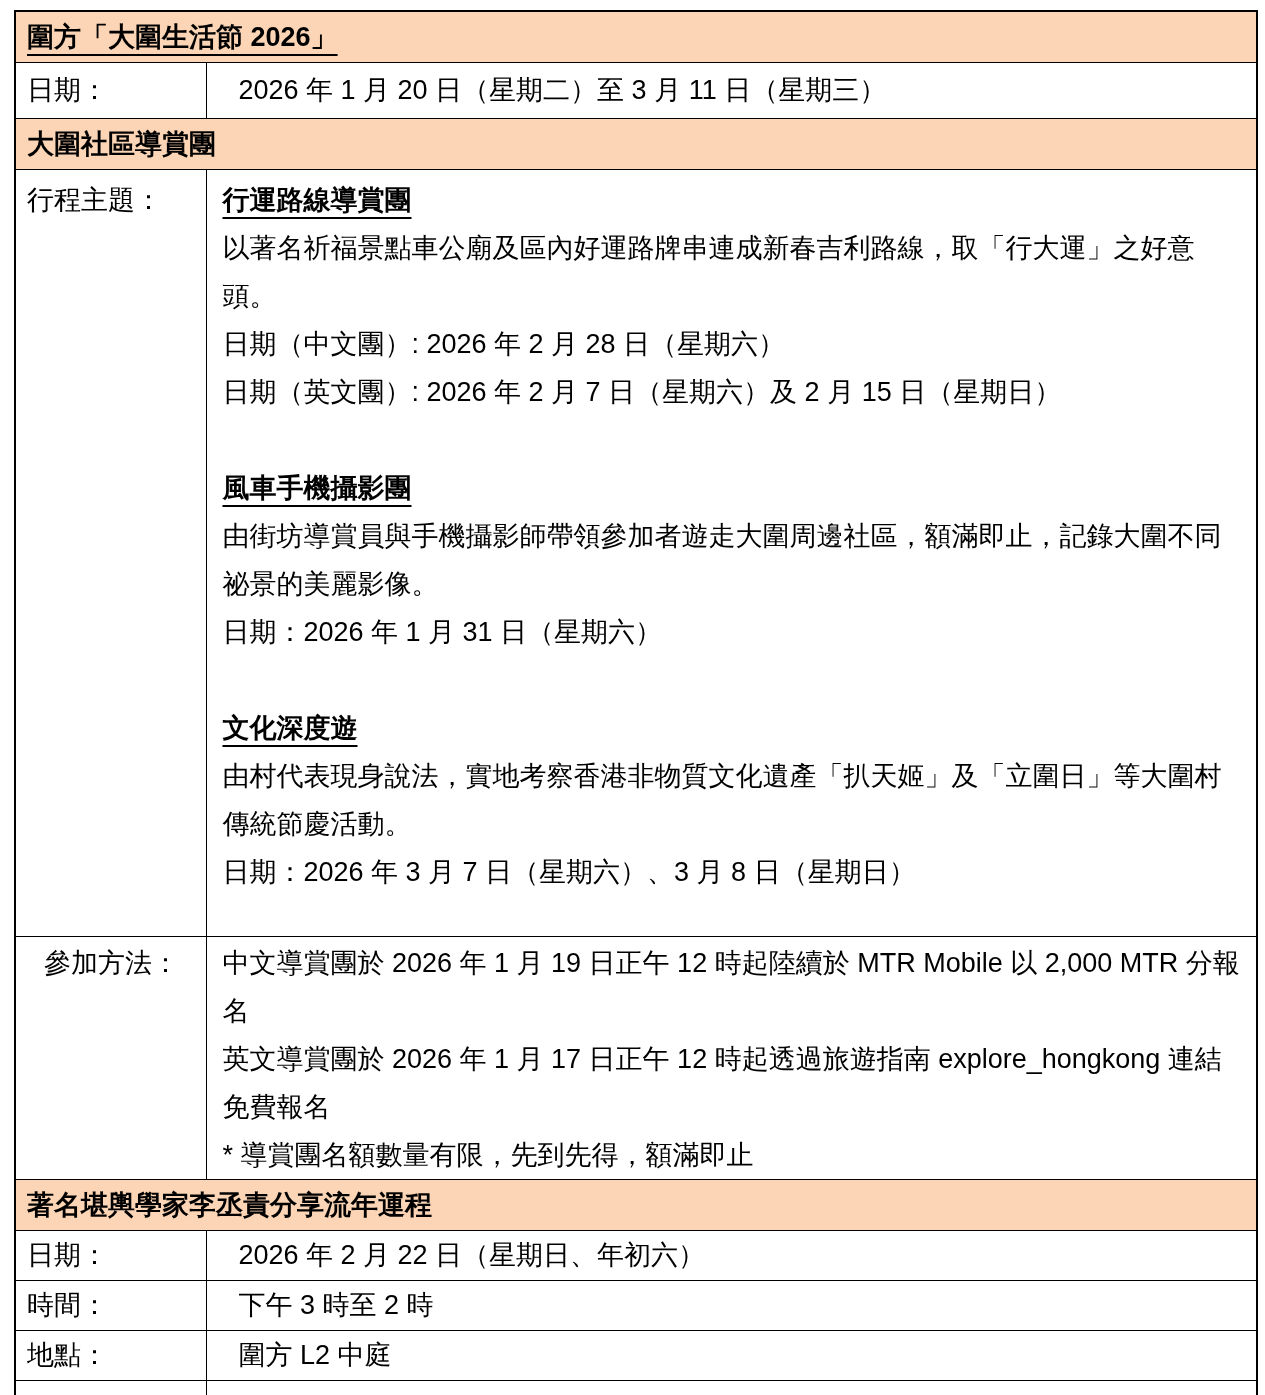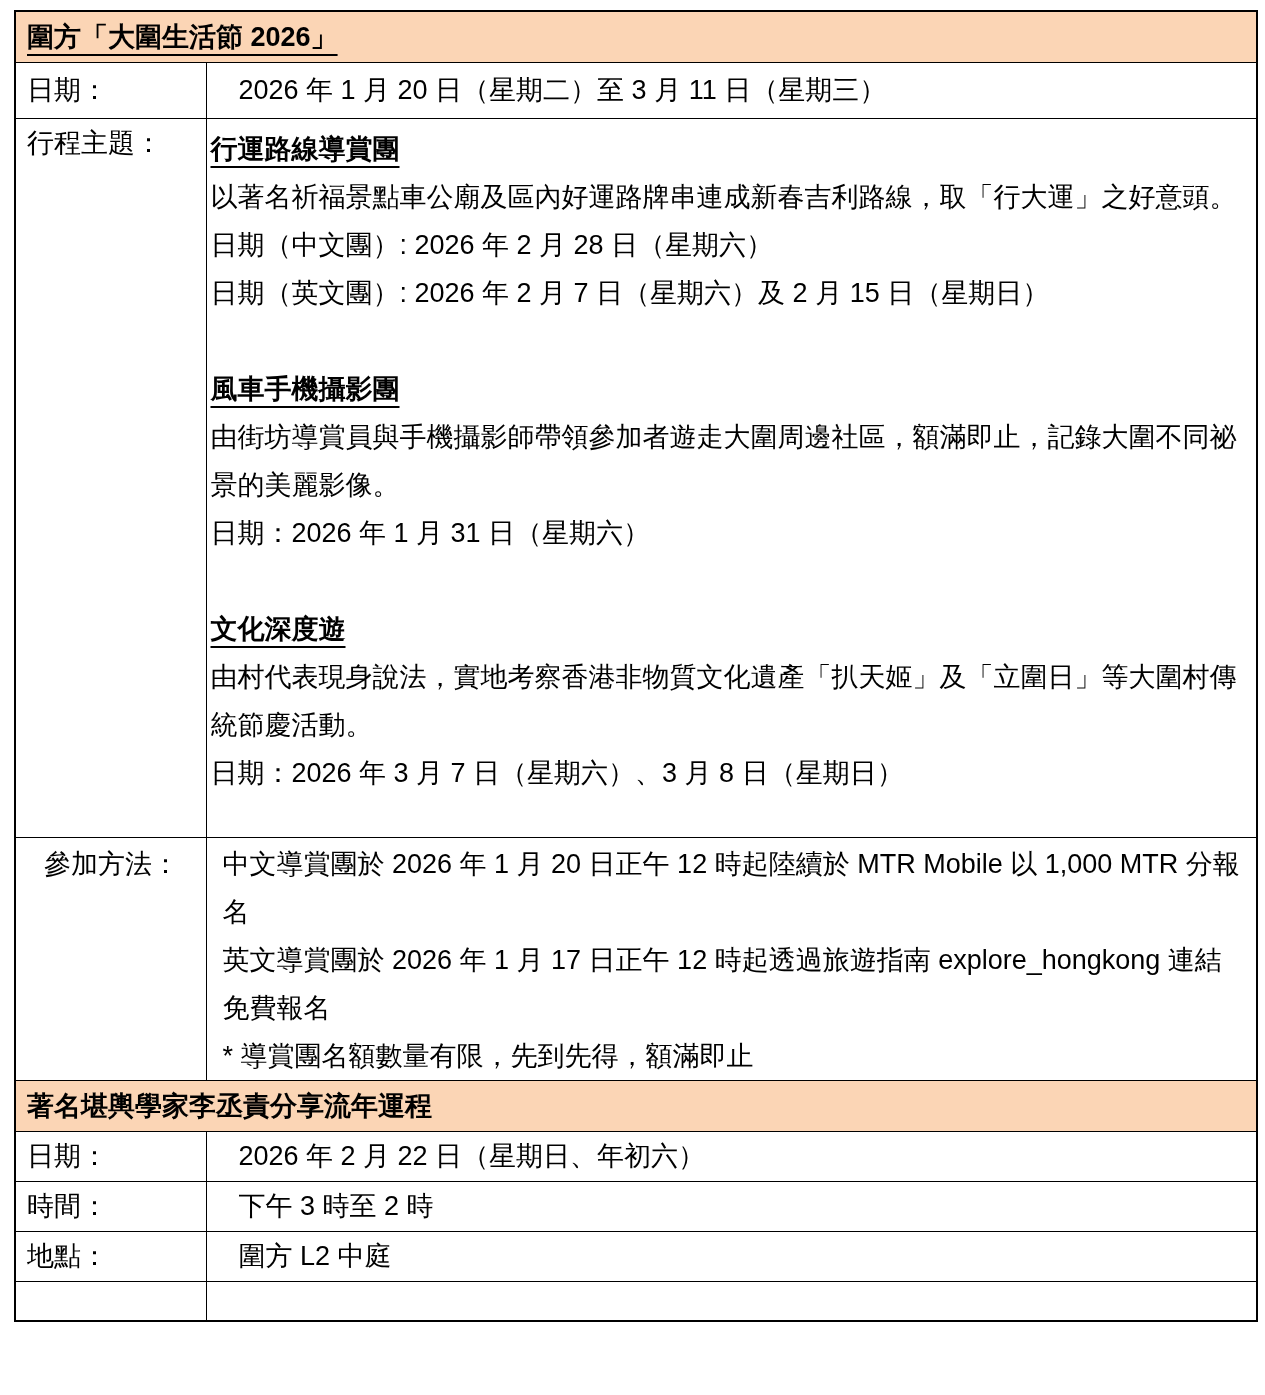--- a/index.html
+++ b/index.html
@@ -40,23 +40,23 @@
   .u {
     text-decoration: underline;
     text-underline-offset: 8px;
     text-decoration-thickness: 2px;
   }
   tr.kv td { height: 50px; }
   tr.kv-tall td { height: 56px; }
   td.lbl { padding-left: 11px; }
   td.val { padding-left: 32px; }
   td.top { vertical-align: top; }
-  td.rich { padding: 6px 16px 40px 4px; }
+  td.rich { padding: 6px 16px 40px 16px; }
   td.rich2 { padding: 2px 16px 0 16px; vertical-align: top; }
-  td.lblpad { }
+  td.lblpad { padding-top: 6px; }
   td.lblpad2 { padding-top: 2px; padding-left: 28px; }
   p { margin: 0; line-height: 48px; }
   .sect + .sect { margin-top: 48px; }
   p.t {
     font-weight: bold;
     text-decoration: underline;
     text-underline-offset: 8px;
     text-decoration-thickness: 2px;
   }
   tr.partial td { height: 40px; }
@@ -73,20 +73,23 @@
 
     <tr>
       <th class="hdr" colspan="2"><span class="u">圍方「大圍生活節 2026」</span></th>
     </tr>
 
     <tr class="kv kv-tall">
       <td class="lbl">日期：</td>
       <td class="val">2026 年 1 月 20 日（星期二）至 3 月 11 日（星期三）</td>
     </tr>
 
+    <tr>
+      <th class="hdr" colspan="2">大圍社區導賞團</th>
+    </tr>
 
     <tr>
       <td class="lbl top lblpad">行程主題：</td>
       <td class="val top rich">
         <div class="sect">
           <p class="t">行運路線導賞團</p>
           <p>以著名祈福景點車公廟及區內好運路牌串連成新春吉利路線，取「行大運」之好意頭。</p>
           <p>日期（中文團）: 2026 年 2 月 28 日（星期六）</p>
           <p>日期（英文團）: 2026 年 2 月 7 日（星期六）及 2 月 15 日（星期日）</p>
         </div>
@@ -99,21 +102,21 @@
           <p class="t">文化深度遊</p>
           <p>由村代表現身說法，實地考察香港非物質文化遺產「扒天姬」及「立圍日」等大圍村傳統節慶活動。</p>
           <p>日期：2026 年 3 月 7 日（星期六）、3 月 8 日（星期日）</p>
         </div>
       </td>
     </tr>
 
     <tr>
       <td class="lbl top lblpad2">參加方法：</td>
       <td class="val rich2">
-        <p>中文導賞團於 2026 年 1 月 20 日正午 12 時起陸續於 MTR Mobile 以 1,000 MTR 分報名</p>
+        <p>中文導賞團於 2026 年 1 月 19 日正午 12 時起陸續於 MTR Mobile 以 2,000 MTR 分報名</p>
         <p>英文導賞團於 2026 年 1 月 17 日正午 12 時起透過旅遊指南 explore_hongkong 連結免費報名</p>
         <p>* 導賞團名額數量有限，先到先得，額滿即止</p>
       </td>
     </tr>
 
     <tr>
       <th class="hdr" colspan="2">著名堪輿學家李丞責分享流年運程</th>
     </tr>
 
     <tr class="kv">

